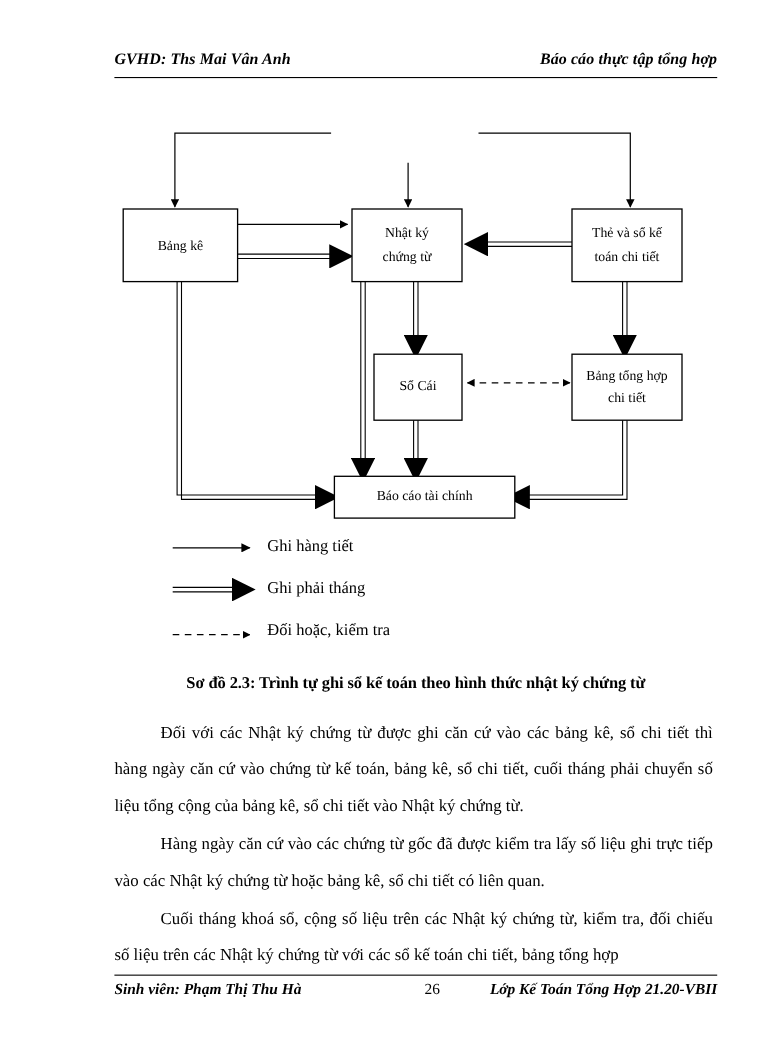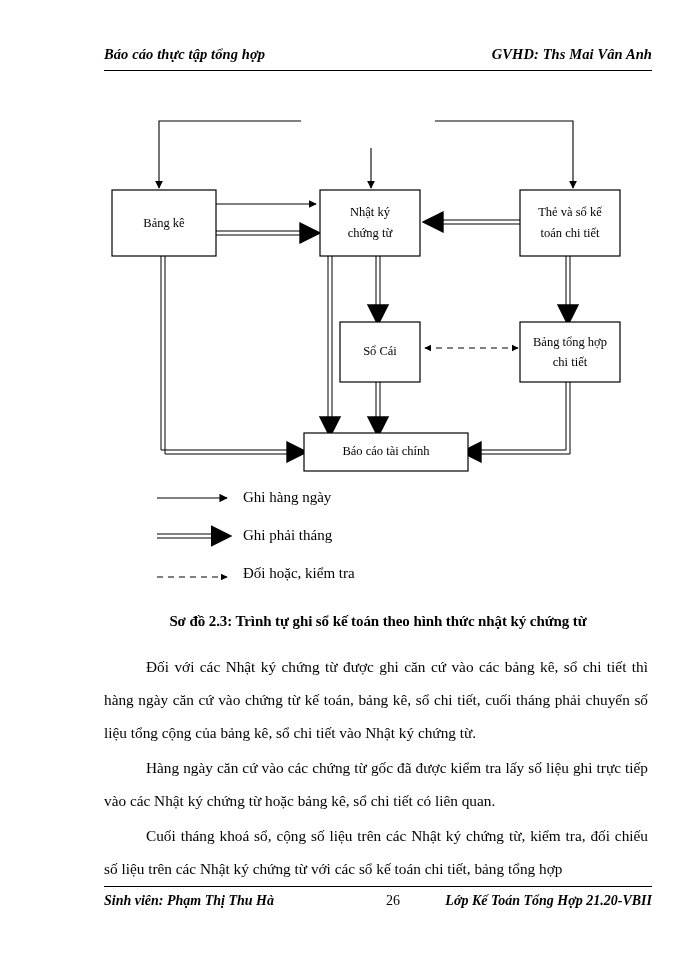--- a/index.html
+++ b/index.html
@@ -144,22 +144,22 @@
     text-align: justify;
     text-align-last: left;
   }
 </style>
 </head>
 <body>
 
 <div class="page">
 
   <div class="header">
+    <span>GVHD: Ths Mai Vân Anh</span>
     <span>Báo cáo thực tập tổng hợp</span>
-    <span>GVHD: Ths Mai Vân Anh</span>
   </div>
   <div class="header-rule"></div>
 
   <div class="diagram">
     <svg width="700" height="400" viewBox="0 0 700 400" xmlns="http://www.w3.org/2000/svg">
       <defs>
         <marker id="arrThin" viewBox="0 0 10 10" refX="9" refY="5" markerWidth="7" markerHeight="7" orient="auto-start-reverse">
           <path d="M 0 0 L 10 5 L 0 10 z" fill="#000"></path>
         </marker>
         <marker id="arrThick" viewBox="0 0 10 10" refX="8" refY="5" markerWidth="6.5" markerHeight="6.5" orient="auto-start-reverse">
@@ -295,21 +295,21 @@
 
     <div class="legend-row">
       <svg class="legend-art" viewBox="0 0 90 30">
         <defs>
           <marker id="lgThin" viewBox="0 0 10 10" refX="9" refY="5" markerWidth="7" markerHeight="7" orient="auto">
             <path d="M 0 0 L 10 5 L 0 10 z" fill="#000"></path>
           </marker>
         </defs>
         <path d="M 2 11 L 72 11" fill="none" stroke="#000" stroke-width="1.2" marker-end="url(#lgThin)"></path>
       </svg>
-      <span class="legend-label">Ghi hàng ngày</span>
+      <span class="legend-label">Ghi hàng tiết</span>
     </div>
 
     <div class="legend-row">
       <svg class="legend-art" viewBox="0 0 90 30">
         <defs>
           <marker id="lgThick" viewBox="0 0 10 10" refX="7.5" refY="5" markerWidth="6" markerHeight="6" orient="auto">
             <path d="M 0 0 L 10 5 L 0 10 z" fill="#000"></path>
           </marker>
         </defs>
         <path d="M 2 9 L 68 9" fill="none" stroke="#000" stroke-width="1.1"></path>

